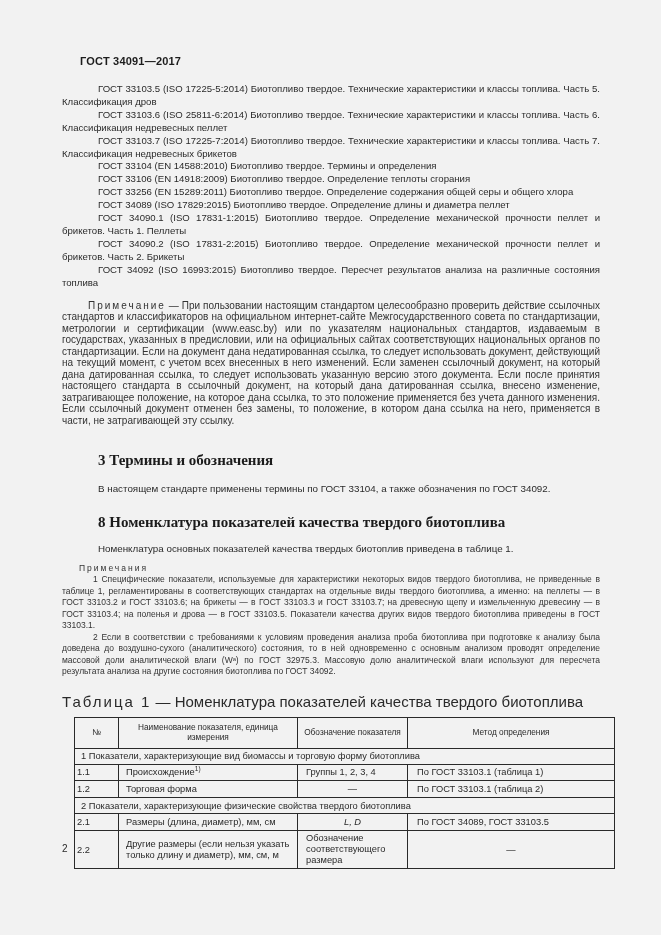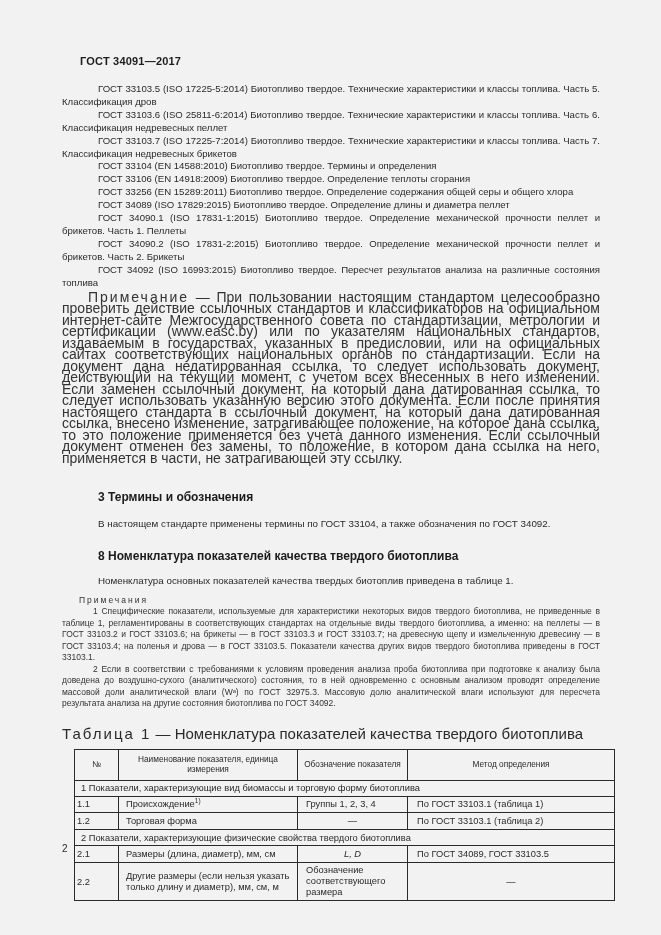--- a/index.html
+++ b/index.html
@@ -18,29 +18,29 @@
     margin-left:18px;color:#1d1d1d;
   }
 
   .refs{margin-top:16px;width:538px;}
   p.ref{
     margin:0;font-size:9.6px;line-height:12.9px;
     text-align:justify;text-indent:36px;color:#2a2a2a;
   }
 
   .note-block{
-    margin-top:2px;width:538px;
-    font-size:14px;line-height:11.5px;
+    margin-top:10px;width:538px;
+    font-size:10px;line-height:11.5px;
     text-align:justify;text-indent:26px;color:#333;
   }
   .spaced{letter-spacing:2px;}
 
   h2{
-    margin:0;font-size:12px;font-weight:bold;color:#1b1b1b;
-    text-indent:36px;width:538px;
+    margin:0;font-size:15px;font-weight:bold;color:#1b1b1b;
+    text-indent:36px;width:538px;font-family:Liberation Serif, serif;
   }
   .h3-title{margin-top:26px;}
   .h4-title{margin-top:19px;}
 
   .para{
     margin:0;width:538px;font-size:9.8px;line-height:13px;
     text-align:justify;text-indent:36px;color:#2a2a2a;
   }
   .para3{margin-top:13px;}
   .para4{margin-top:11px;}

